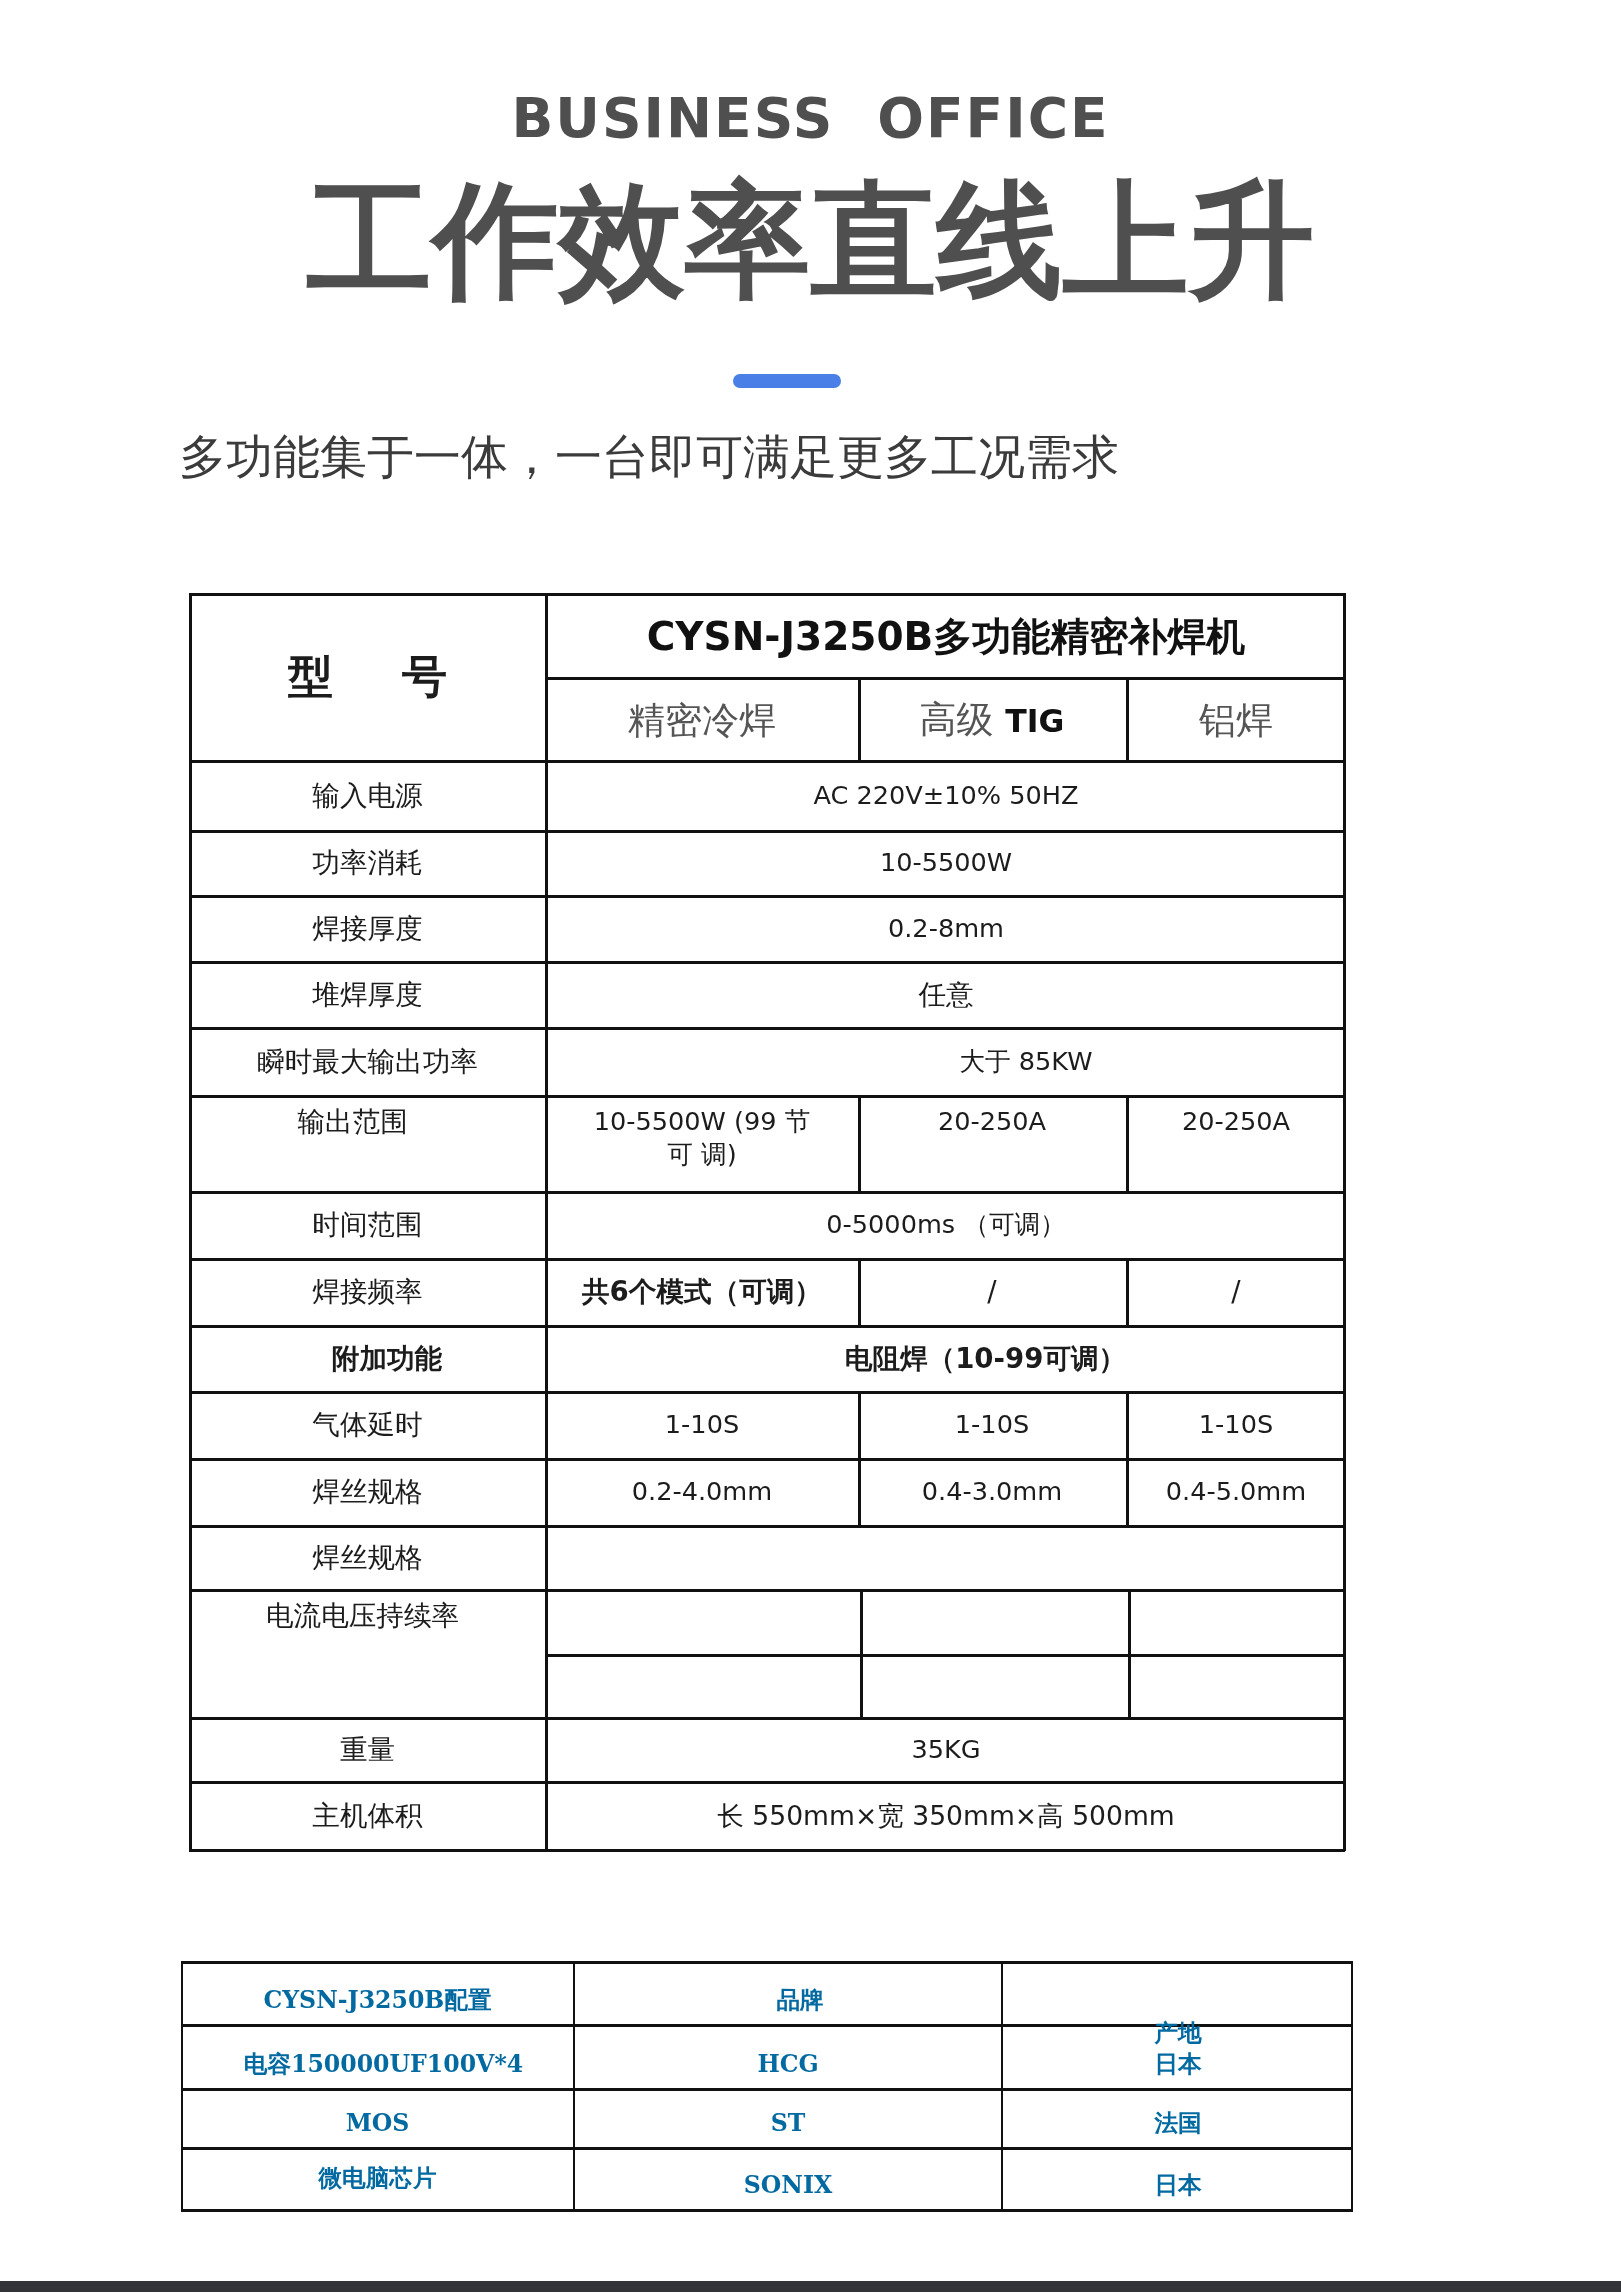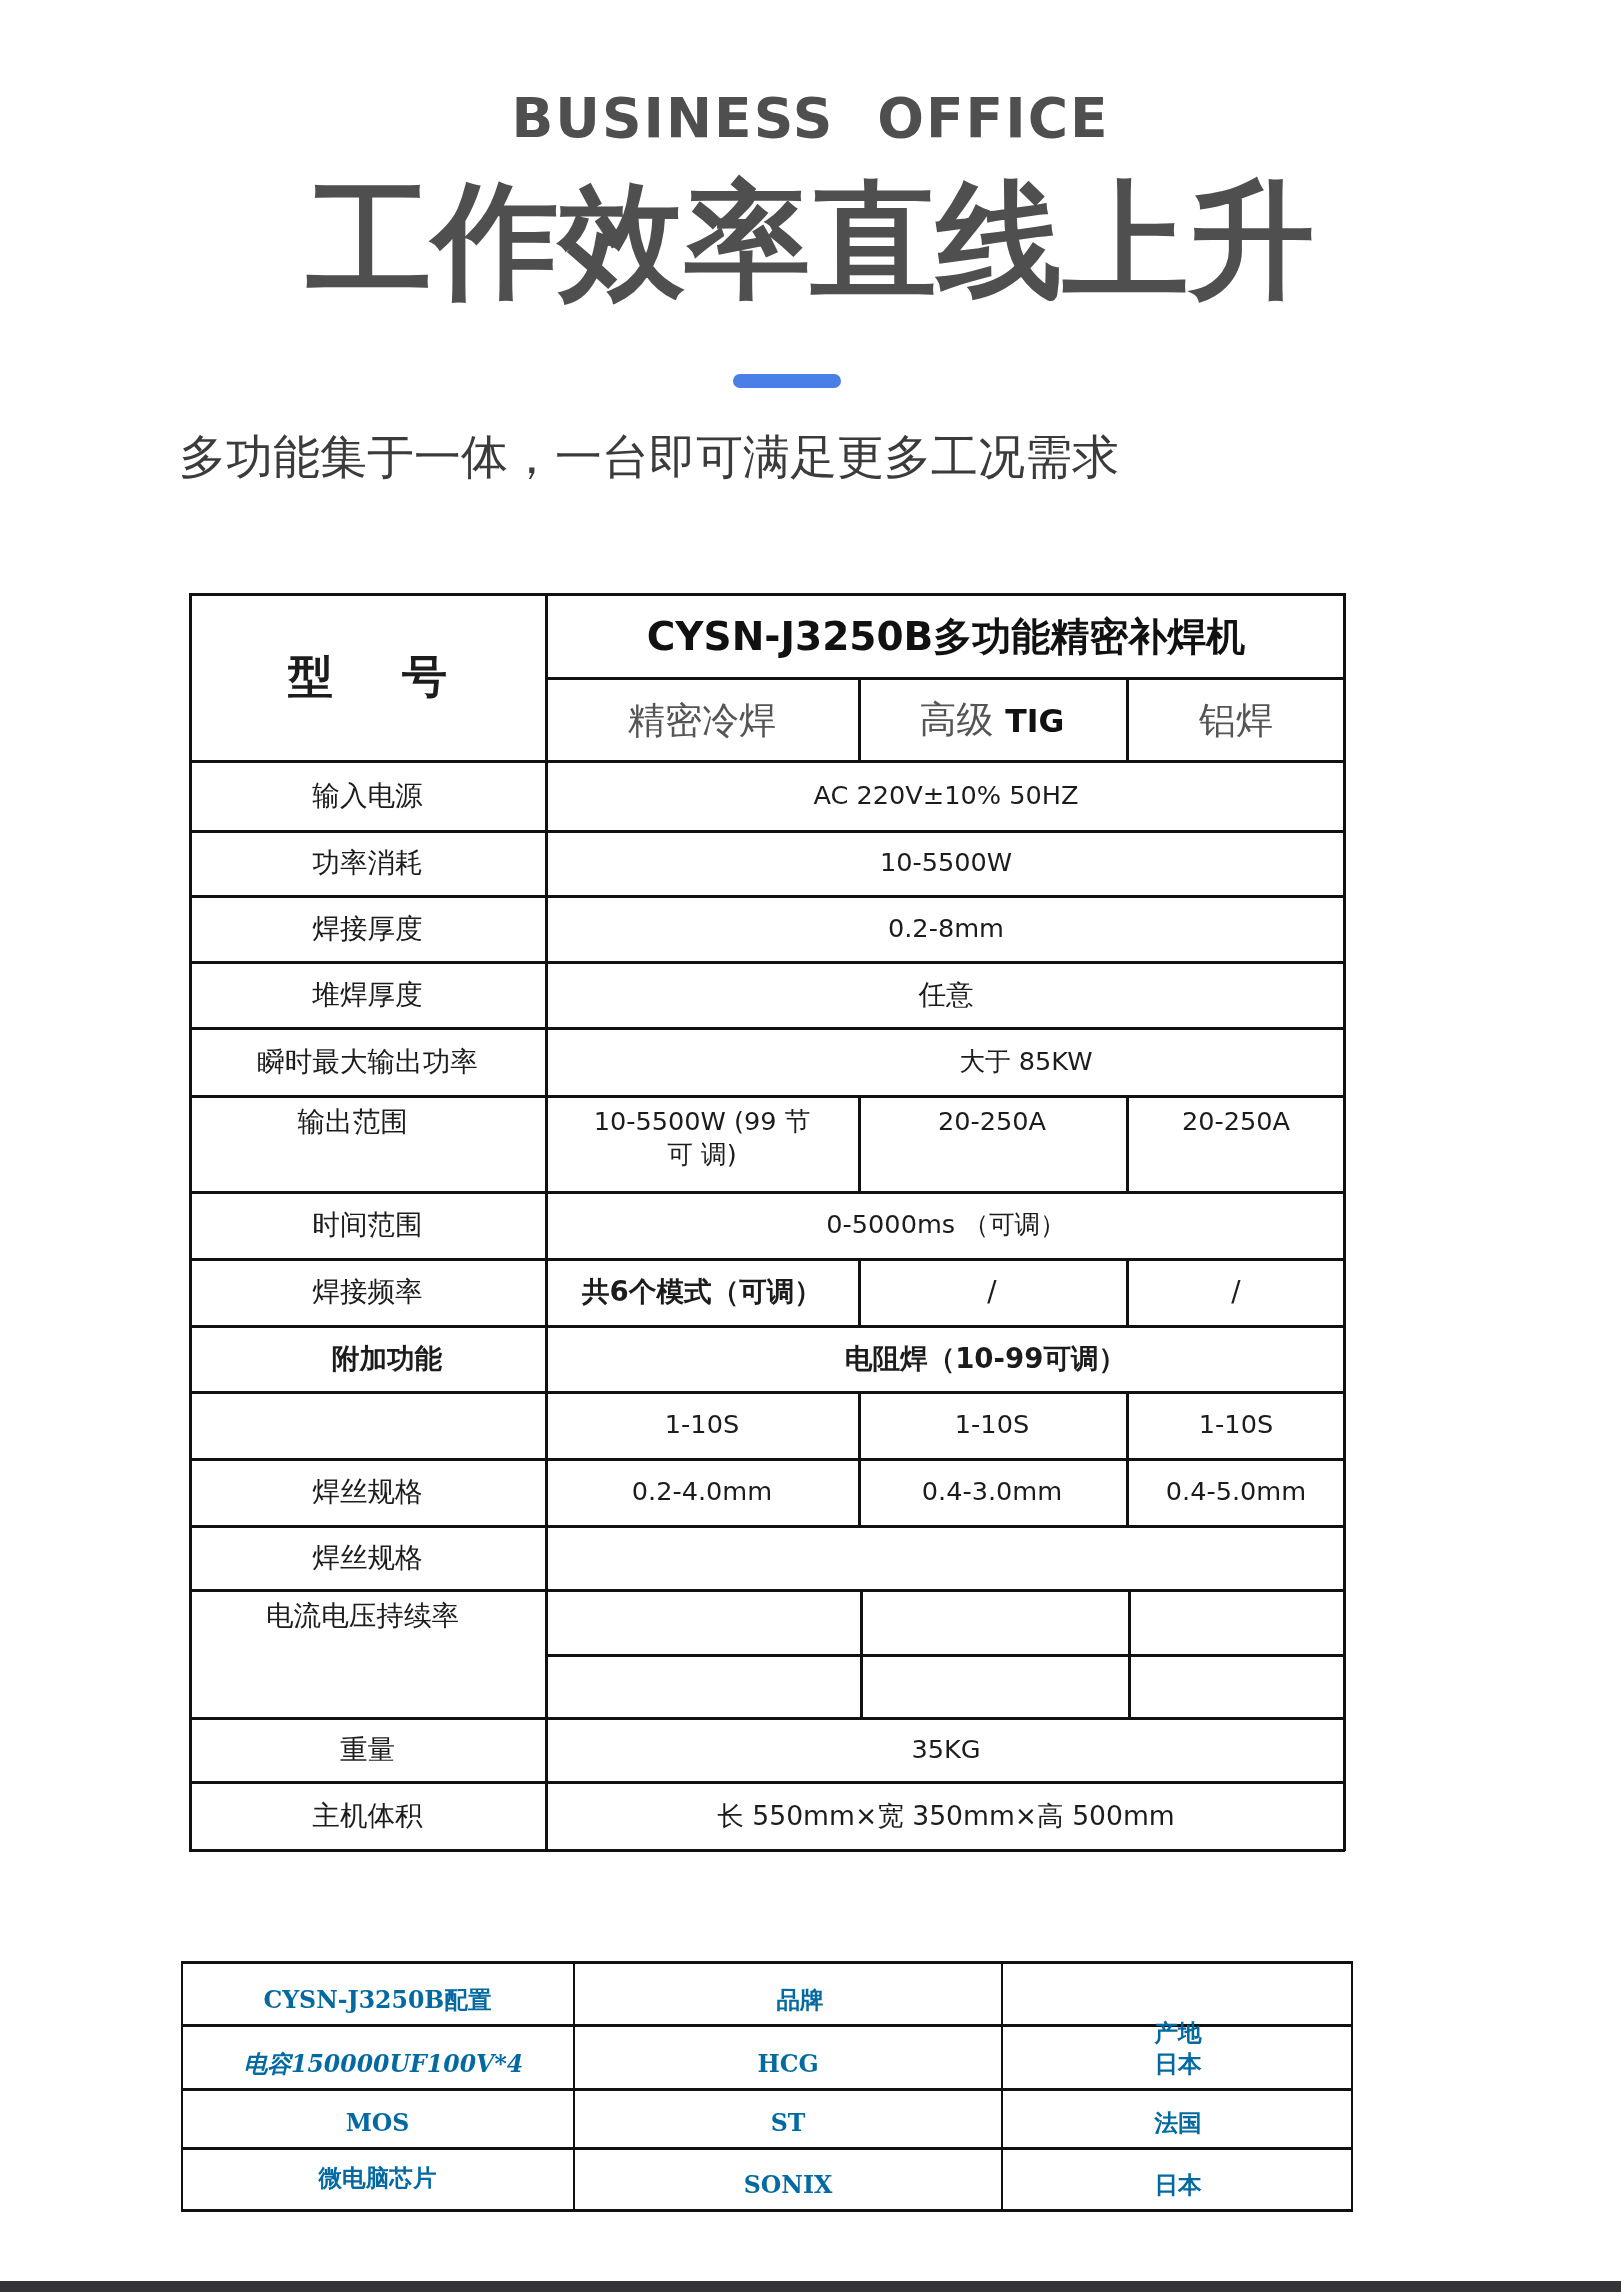--- a/index.html
+++ b/index.html
@@ -129,20 +129,21 @@
   <div class="cell" style="left:357px;top:598px;width:800px;height:67px;font-size:25.6px;">0-5000ms （可调）</div>
 
   <div class="cell" style="left:0;top:665px;width:357px;height:67px;">焊接频率</div>
   <div class="cell bold" style="left:357px;top:665px;width:312px;height:67px;">共6个模式（可调）</div>
   <div class="cell" style="left:669px;top:665px;width:268px;height:67px;">/</div>
   <div class="cell" style="left:937px;top:665px;width:220px;height:67px;">/</div>
 
   <div class="cell bold" style="left:0;top:732px;width:357px;height:66px;padding-left:39px;">附加功能</div>
   <div class="cell bold" style="left:357px;top:732px;width:800px;height:66px;padding-left:79px;">电阻焊（10-99可调）</div>
 
+  <div class="cell" style="left:0;top:798px;width:357px;height:67px;">气体延时</div>
   <div class="cell" style="left:357px;top:798px;width:312px;height:67px;font-size:25.6px;">1-10S</div>
   <div class="cell" style="left:669px;top:798px;width:268px;height:67px;font-size:25.6px;">1-10S</div>
   <div class="cell" style="left:937px;top:798px;width:220px;height:67px;font-size:25.6px;">1-10S</div>
 
   <div class="cell" style="left:0;top:865px;width:357px;height:67px;">焊丝规格</div>
   <div class="cell" style="left:357px;top:865px;width:312px;height:67px;font-size:25.6px;">0.2-4.0mm</div>
   <div class="cell" style="left:669px;top:865px;width:268px;height:67px;font-size:25.6px;">0.4-3.0mm</div>
   <div class="cell" style="left:937px;top:865px;width:220px;height:67px;font-size:25.6px;">0.4-5.0mm</div>
 
   <div class="cell" style="left:0;top:932px;width:357px;height:64px;">焊丝规格</div>
@@ -164,21 +165,21 @@
   <div class="line-h" style="left:0;top:248px;width:1172px;"></div>
   <div class="line-v" style="left:0;top:0;height:250px;"></div>
   <div class="line-v" style="left:392px;top:0;height:250px;"></div>
   <div class="line-v" style="left:820px;top:0;height:250px;"></div>
   <div class="line-v" style="left:1170px;top:0;height:250px;"></div>
 
   <div class="cell" style="left:0;top:0;width:393px;height:63px;">CYSN-J3250B配置</div>
   <div class="cell" style="left:393px;top:0;width:428px;height:63px;margin-left:12px;">品牌</div>
   <div class="cell" style="left:821px;top:0;width:352px;height:63px;margin-top:33px;">产地</div>
 
-  <div class="cell" style="left:0;top:64px;width:405px;height:63px;font-style:italic;">电容150000UF100V*4</div>
+  <div class="cell" style="left:0;top:64px;width:405px;height:63px;">电容150000UF100V*4</div>
   <div class="cell" style="left:393px;top:64px;width:428px;height:63px;">HCG</div>
   <div class="cell" style="left:821px;top:64px;width:352px;height:63px;">日本</div>
 
   <div class="cell" style="left:0;top:128px;width:393px;height:58px;">MOS</div>
   <div class="cell" style="left:393px;top:128px;width:428px;height:58px;">ST</div>
   <div class="cell" style="left:821px;top:128px;width:352px;height:58px;">法国</div>
 
   <div class="cell" style="left:0;top:187px;width:393px;height:54px;">微电脑芯片</div>
   <div class="cell" style="left:393px;top:187px;width:428px;height:61px;">SONIX</div>
   <div class="cell" style="left:821px;top:187px;width:352px;height:61px;">日本</div>

